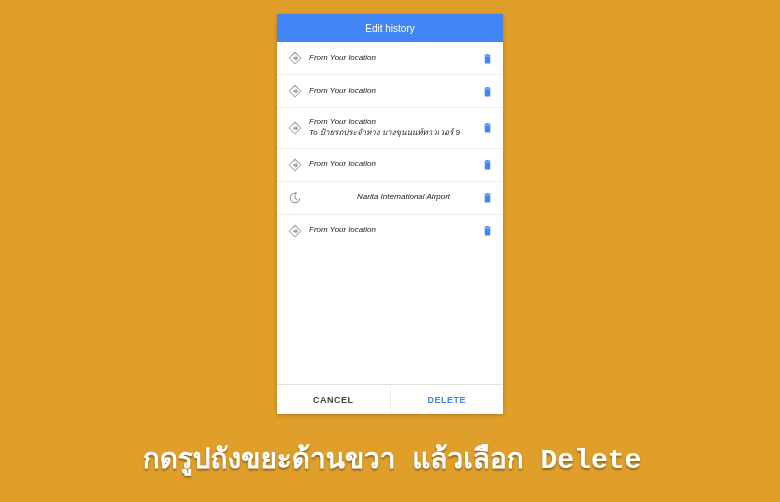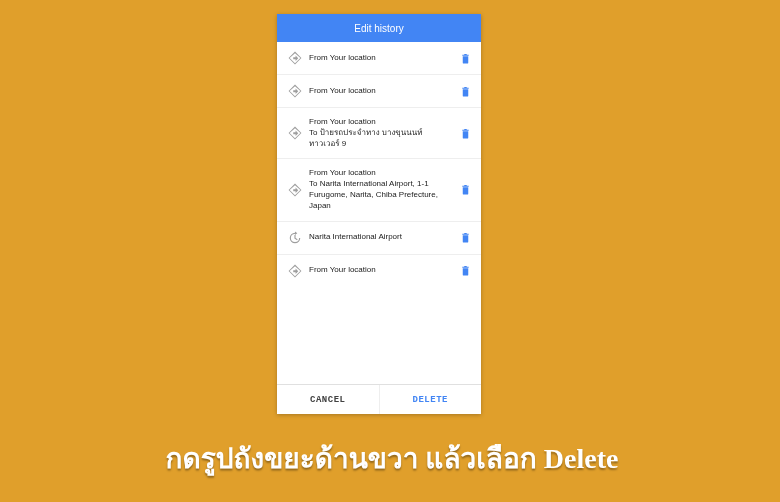--- a/index.html
+++ b/index.html
@@ -6,21 +6,21 @@
   html, body { width: 780px; height: 502px; overflow: hidden; }
   body {
     background: #E09F2B;
     font-family: -apple-system, "Helvetica Neue", Arial, sans-serif;
     position: relative;
   }
   .phone {
     position: absolute;
     left: 277px;
     top: 14px;
-    width: 204px;
+    width: 226px;
     height: 400px;
     background: #fff;
     box-shadow: 0 1px 4px rgba(0,0,0,0.25);
     display: flex;
     flex-direction: column;
     overflow: hidden;
   }
   .header {
     background: #4285F4;
     color: #fff;
@@ -49,38 +49,38 @@
     display: flex;
     align-items: center;
     justify-content: center;
   }
   .text-col {
     flex: 1;
     padding: 0 4px 0 2px;
     font-size: 8px;
     line-height: 1.35;
     color: #212121;
+    font-style: italic;
   }
   .text-col .from { color: #212121; }
   .text-col .to   { color: #212121; }
-  .text-col.place .title { color: #212121; }
+  .text-col.place .title { color: #212121; margin-left: 48px; }
   .text-col.place .sub   { color: #9e9e9e; }
   .trash-col {
     width: 20px;
     flex-shrink: 0;
     display: flex;
     align-items: center;
     justify-content: center;
   }
   .footer {
     height: 30px;
     border-top: 1px solid #e0e0e0;
     display: flex;
     flex-shrink: 0;
-    font-family: Liberation Mono, monospace;
   }
   .footer-btn {
     flex: 1;
     display: flex;
     align-items: center;
     justify-content: center;
     font-size: 9px;
     font-weight: 600;
     letter-spacing: 0.5px;
     cursor: pointer;
@@ -89,21 +89,21 @@
   .footer-btn.delete { color: #4285F4; }
   .caption {
     position: absolute;
     left: 4px; right: 0;
     bottom: 22px;
     text-align: center;
     color: #fff;
     font-size: 28px;
     font-weight: 600;
     text-shadow: 0 2px 2px rgba(0,0,0,0.35);
-    font-family: Liberation Serif, serif;
+    font-family: Liberation Mono, monospace;
   }
   svg { display: block; }
 </style>
 </head>
 <body>
 
 <div class="phone">
 
   <div class="header">
     <span>Edit history</span>
@@ -165,21 +165,20 @@
 
     <div class="item">
       <div class="icon-col">
         <svg width="14" height="14" viewBox="0 0 24 24">
             <path fill="#9e9e9e" d="M12 1 1 12l11 11 11-11L12 1zm0 2.8L21.2 12 12 21.2 2.8 12 12 3.8z"></path>
             <path fill="#9e9e9e" d="M13 7.5v3H9V14h4v3l4.5-4.75L13 7.5z"></path>
           </svg>
       </div>
       <div class="text-col">
         <div class="from">From Your location</div>
-        <div class="to">To Narita International Airport, 1-1 Furugome, Narita, Chiba Prefecture, Japan</div>
       </div>
       <div class="trash-col">
         <svg width="11" height="13" viewBox="0 0 24 24">
             <path fill="#4285F4" d="M6 7h12v14a2 2 0 0 1-2 2H8a2 2 0 0 1-2-2V7zm9-4v1h4v2H5V4h4V3a1 1 0 0 1 1-1h4a1 1 0 0 1 1 1z"></path>
           </svg>
       </div>
     </div>
 
     <div class="item">
       <div class="icon-col">

